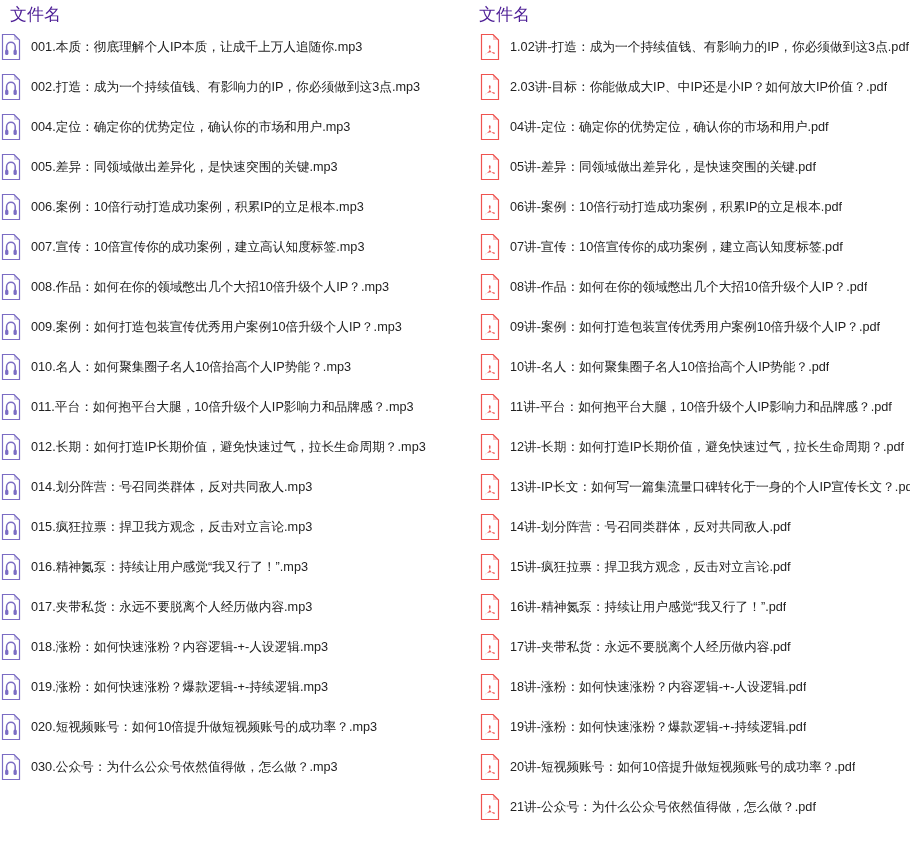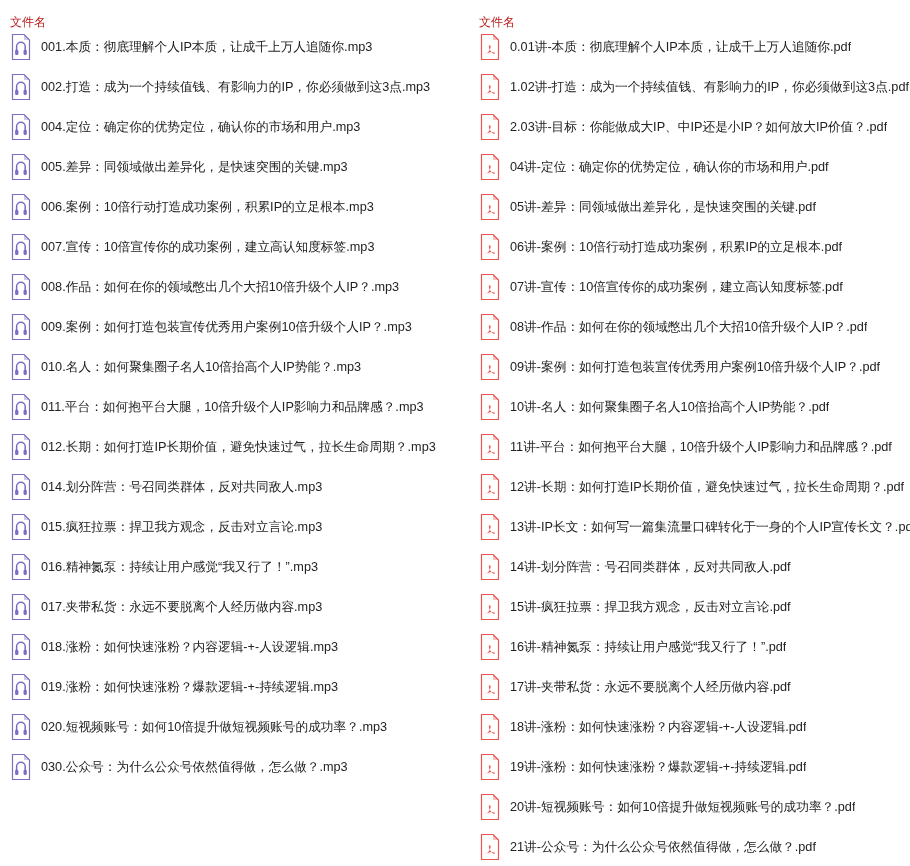--- a/index.html
+++ b/index.html
@@ -17,39 +17,38 @@
   }
   .pane {
     position: relative;
     height: 866px;
     overflow: hidden;
   }
   .pane-left { width: 467px; }
   .pane-right { width: 443px; }
 
   .col-header {
-    font-size: 12px;
-    color: #b91c1c;
-    padding: 16px 0 6px 10px;
+    font-size: 17px;
+    color: #4c1d95;
+    padding: 8px 0 6px 10px;
     height: 27px;
     line-height: 13px;
     white-space: nowrap;
   }
   .pane-right .col-header { padding-left: 12px; }
 
   .file-list {
     list-style: none;
     margin: 0;
     padding: 0;
   }
   .file-row {
     display: flex;
     align-items: center;
     height: 40px;
-    padding-left: 10px;
     white-space: nowrap;
   }
   .pane-right .file-row { padding-left: 12px; }
 
   .icon {
     flex: 0 0 auto;
     width: 22px;
     height: 26px;
     margin-right: 9px;
     position: relative;
@@ -307,30 +306,20 @@
     <div class="col-header">文件名</div>
     <ul class="file-list" id="list-pdf">
         <li class="file-row">
           <span class="icon">
             <svg width="22" height="26" viewBox="0 0 22 26">
               <path d="M2.5 0.5 H14 L19.5 6 V25.5 H2.5 Z" fill="#ffffff" stroke="#ef5350" stroke-width="1.2"></path>
               <path d="M14 0.7 V6 H19.3 Z" fill="#ef5350" opacity="0.35"></path>
               <path d="M7.2 19.5 c2.6-1.4 4.6-4.6 4.4-7.1 -0.1-1.3-1.5-1.4-1.7-0.2 -0.3 2 2.2 6.3 4.4 7.4 1.3 0.6 2.4-0.5 1.1-1.1 -1.6-0.7-5.6-0.4-8.2 1.0 -1.2 0.7-0.7 1.6 0.0 0.0 Z" fill="#ef5350"></path>
             </svg>
           </span>
-          <span class="fname">0.01讲-本质：彻底理解个人IP本质，让成千上万人追随你.pdf</span>
-        </li>
-        <li class="file-row">
-          <span class="icon">
-            <svg width="22" height="26" viewBox="0 0 22 26">
-              <path d="M2.5 0.5 H14 L19.5 6 V25.5 H2.5 Z" fill="#ffffff" stroke="#ef5350" stroke-width="1.2"></path>
-              <path d="M14 0.7 V6 H19.3 Z" fill="#ef5350" opacity="0.35"></path>
-              <path d="M7.2 19.5 c2.6-1.4 4.6-4.6 4.4-7.1 -0.1-1.3-1.5-1.4-1.7-0.2 -0.3 2 2.2 6.3 4.4 7.4 1.3 0.6 2.4-0.5 1.1-1.1 -1.6-0.7-5.6-0.4-8.2 1.0 -1.2 0.7-0.7 1.6 0.0 0.0 Z" fill="#ef5350"></path>
-            </svg>
-          </span>
           <span class="fname">1.02讲-打造：成为一个持续值钱、有影响力的IP，你必须做到这3点.pdf</span>
         </li>
         <li class="file-row">
           <span class="icon">
             <svg width="22" height="26" viewBox="0 0 22 26">
               <path d="M2.5 0.5 H14 L19.5 6 V25.5 H2.5 Z" fill="#ffffff" stroke="#ef5350" stroke-width="1.2"></path>
               <path d="M14 0.7 V6 H19.3 Z" fill="#ef5350" opacity="0.35"></path>
               <path d="M7.2 19.5 c2.6-1.4 4.6-4.6 4.4-7.1 -0.1-1.3-1.5-1.4-1.7-0.2 -0.3 2 2.2 6.3 4.4 7.4 1.3 0.6 2.4-0.5 1.1-1.1 -1.6-0.7-5.6-0.4-8.2 1.0 -1.2 0.7-0.7 1.6 0.0 0.0 Z" fill="#ef5350"></path>
             </svg>
           </span>

